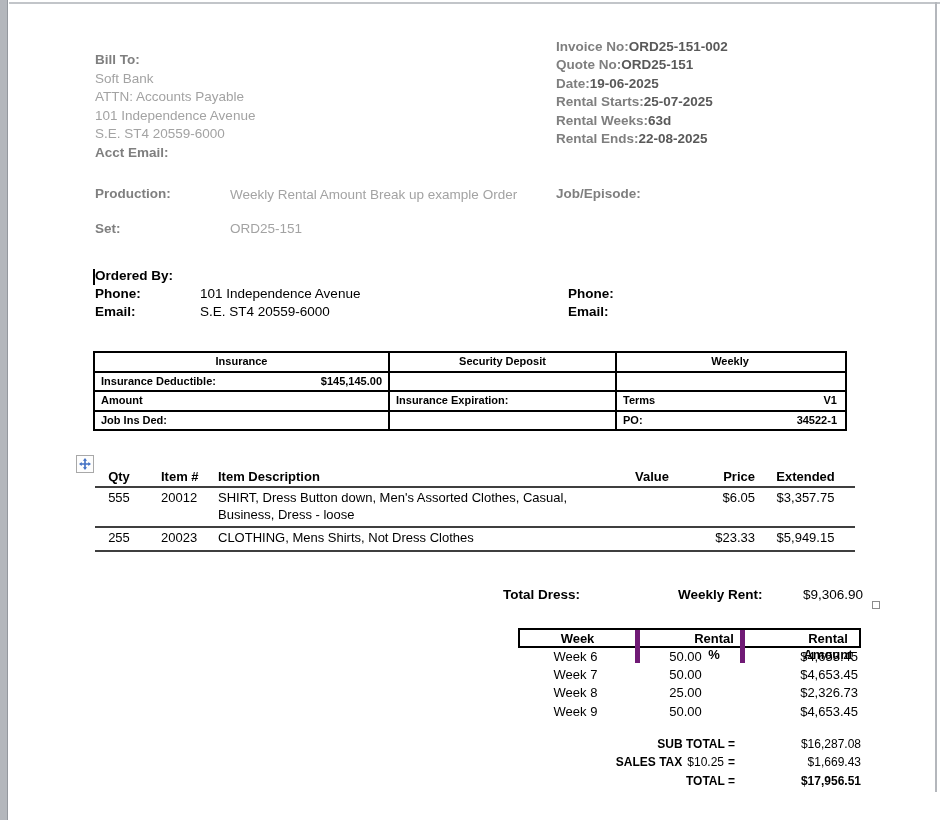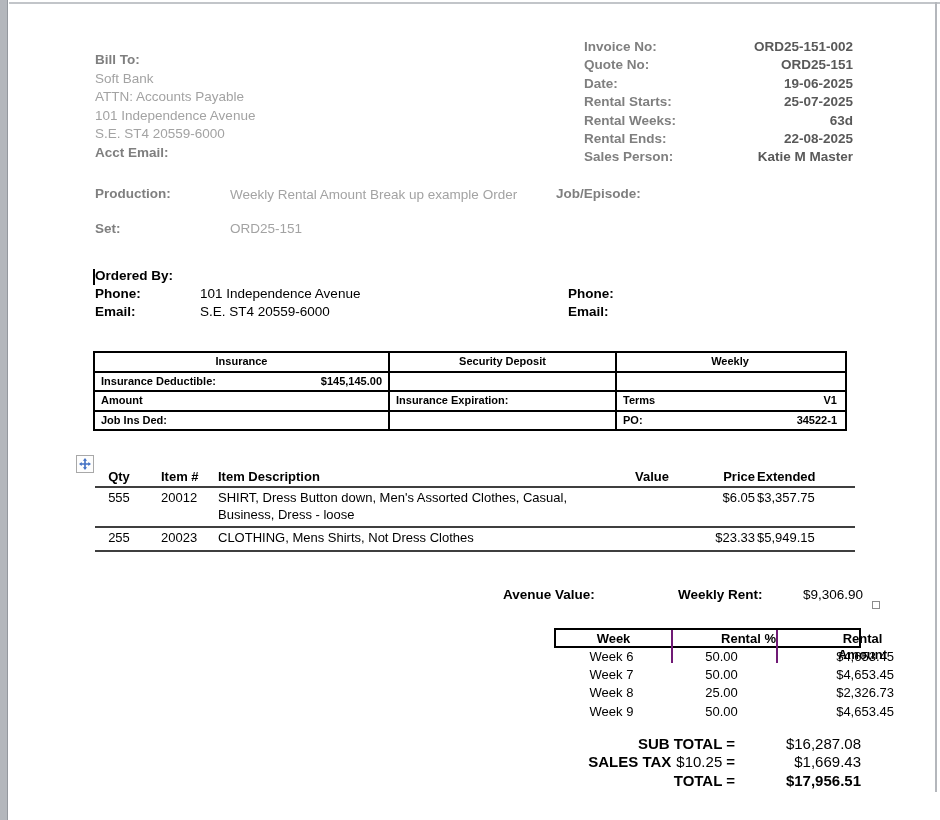--- a/index.html
+++ b/index.html
@@ -11,21 +11,21 @@
   .gray-value { color:var(--value-gray,#a3a3a3); }
   .dark-value { color:var(--dark-value-gray,#595959); font-weight:bold; }
 
   
   .edge-left  { left:0; top:0; width:8px; height:820px; background:#b4b7bc; border-right:1px solid #94989e; }
   .edge-top   { left:9px; top:2px; width:931px; height:2px; background:#c2c5c9; }
   .edge-right { left:935px; top:2px; width:2px; height:790px; background:#b4b7bc; }
 
   
   .inv-meta { left:556px; top:38px; width:297px; }
-  .inv-row { display:flex; justify-content:space-between; height:18.4px; line-height:18.4px;margin-left:28px; }
+  .inv-row { display:flex; height:18.4px; line-height:18.4px; }
 
   .bill-block { left:95px; top:51px; width:320px; line-height:18.5px; }
 
   
   .terms-table { left:93px; top:351px; width:754px; border:2px solid #000; }
   .t-row { display:grid; grid-template-columns:293px 227px 228px; }
   .t-row + .t-row { border-top:2px solid #000; }
   .t-cell { padding:1px 6px; font-weight:bold; font-size:11px; line-height:15.5px; height:17.5px; overflow:hidden; }
   .t-cell + .t-cell { border-left:2px solid #000; }
   .t-head { text-align:center; }
@@ -34,38 +34,38 @@
   
   .items { left:95px; top:469px; width:760px; font-size:13px; }
   .i-grid { display:grid; grid-template-columns:48px 58px 400px 78px 78px 98px; }
   .i-head { border-bottom:2px solid #3f3f3f; padding-bottom:2px; font-weight:bold; }
   .i-row { border-bottom:2px solid #3f3f3f; padding:2px 0 3px; line-height:16.5px; }
   .c-qty { text-align:center; }
   .c-item { padding-left:18px; }
   .c-desc { padding-left:17px; }
   .c-value { text-align:right; padding-right:10px; }
   .c-price { text-align:right; padding-right:2px; }
-  .c-ext { text-align:left; padding-right:1px; }
+  .c-ext { text-align:center; padding-right:1px; }
 
   .move-handle { left:76px; top:455px; width:18px; height:18px; border:1px solid #a8a8a8; background:#fdfdfd; display:flex; align-items:center; justify-content:center; }
   .resize-handle { left:872px; top:601px; width:8px; height:8px; border:1.5px solid #8c8c8c; background:#fff; }
   .caret { left:93px; top:269px; width:1.5px; height:16px; background:#000; }
 
   
   .week-table { left:518px; top:628px; width:343px; font-size:13px; }
-  .w-grid { display:grid; grid-template-columns:115px 105px 123px;margin-left:36px; }
+  .w-grid { display:grid; grid-template-columns:115px 105px 123px; }
   .w-head { border:2px solid #000; height:20px; font-weight:bold; }
   .w-head .w-cell { line-height:16px; padding-top:0.5px; }
-  .w-head .w-cell + .w-cell { border-left:2px solid #701a75;padding-left:48px; }
+  .w-head .w-cell + .w-cell { border-left:5px solid #701a75;padding-left:48px; }
   .w-cell { text-align:center; }
   .w-row { height:18.2px; line-height:18.2px; }
   .w-amt { text-align:right; padding-right:3px; }
 
   
-  .summary { left:490px; top:735px; width:371px; font-size:15px; }
+  .summary { left:490px; top:735px; width:371px; font-size:12px; }
   .sum-row { display:flex; height:18.3px; line-height:18.3px; }
   .sum-label { flex:1; text-align:right; font-weight:bold; }
   .sum-value { width:126px; text-align:right; }
   .tax-rate { font-weight:normal; margin:0 4px 0 5px; }
 </style>
 </head>
 <body>
 
 <div class="abs edge-left"></div>
 <div class="abs edge-top"></div>
@@ -99,24 +99,20 @@
       <span class="gray-label">Rental Starts:</span>
       <span class="dark-value">25-07-2025</span>
     </div>
     <div class="inv-row">
       <span class="gray-label">Rental Weeks:</span>
       <span class="dark-value">63d</span>
     </div>
     <div class="inv-row">
       <span class="gray-label">Rental Ends:</span>
       <span class="dark-value">22-08-2025</span>
-    </div>
-    <div class="inv-row">
-      <span class="gray-label">Sales Person:</span>
-      <span class="dark-value">Katie M Master</span>
     </div>
   </div>
 
   <div class="abs gray-label" style="left:95px;top:186px;">Production:</div>
   <div class="abs gray-value" style="left:230px;top:186px;width:300px;line-height:17.5px;">Weekly Rental Amount Break up example Order</div>
   <div class="abs gray-label" style="left:556px;top:186px;">Job/Episode:</div>
   <div class="abs gray-label" style="left:95px;top:221px;">Set:</div>
   <div class="abs gray-value" style="left:230px;top:221px;">ORD25-151</div>
 
   <div class="abs caret"></div>
@@ -186,21 +182,21 @@
     <div class="i-grid i-row">
       <div class="c-qty">255</div>
       <div class="c-item">20023</div>
       <div class="c-desc">CLOTHING, Mens Shirts, Not Dress Clothes</div>
       <div class="c-value"></div>
       <div class="c-price">$23.33</div>
       <div class="c-ext">$5,949.15</div>
     </div>
   </div>
 
-  <div class="abs b" style="left:503px;top:587px;">Avenue Value:</div>
+  <div class="abs b" style="left:503px;top:587px;">Total Dress:</div>
   <div class="abs b" style="left:678px;top:587px;">Weekly Rent:</div>
   <div class="abs" style="left:758px;top:587px;width:105px;text-align:right;">$9,306.90</div>
   <div class="abs resize-handle"></div>
 
   <div class="abs week-table">
     <div class="w-grid w-head">
       <div class="w-cell">Week</div>
       <div class="w-cell">Rental %</div>
       <div class="w-cell">Rental Amount</div>
     </div>

